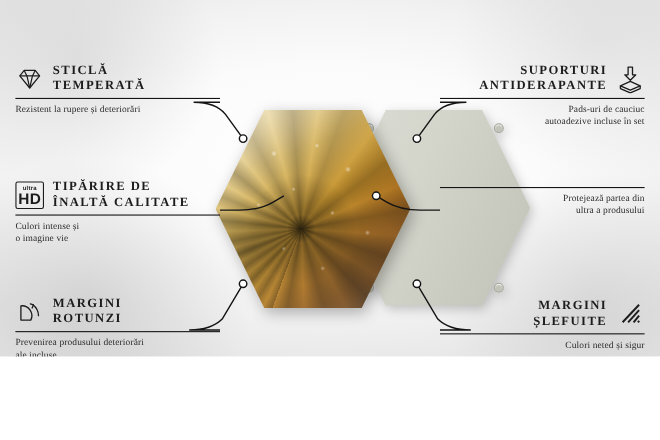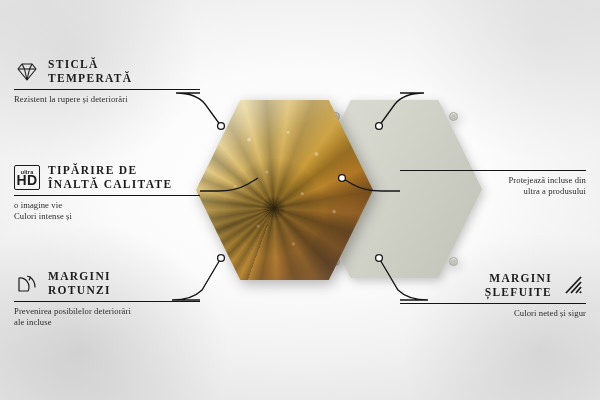--- a/index.html
+++ b/index.html
@@ -2,21 +2,21 @@
 <html><head>
 <meta charset="utf-8">
 <style>
   html,body{margin:0;padding:0;}
   body{
     width:600px;height:400px;overflow:hidden;
     font-family:"Liberation Serif", serif;
     background:#ffffff;
   }
   #stage{
-    position:relative;width:600px;height:400px;overflow:hidden;
+    position:relative;width:600px;height:324px;overflow:hidden;
     background:
       radial-gradient(ellipse 70% 60% at 50% 45%, #ffffff 0%, #fbfbfb 45%, #f2f2f2 72%, #e6e6e6 100%);
   }
   
   .vig{position:absolute;pointer-events:none;}
   .vig.tl{left:-60px;top:-70px;width:260px;height:250px;
     background:radial-gradient(ellipse at 50% 50%, rgba(190,190,190,.38) 0%, rgba(190,190,190,0) 70%);}
   .vig.bl{left:-70px;bottom:-80px;width:300px;height:260px;
     background:radial-gradient(ellipse at 50% 50%, rgba(175,175,175,.42) 0%, rgba(175,175,175,0) 70%);}
   .vig.br{right:-80px;bottom:-70px;width:280px;height:240px;
@@ -193,22 +193,22 @@
         <span class="u">ultra</span>
         <span class="h">HD</span>
       </span>
       <div class="title">
         <div>TIPĂRIRE DE</div>
         <div>ÎNALTĂ CALITATE</div>
       </div>
     </div>
     <div class="rule"></div>
     <div class="sub">
+      <div>Culori intense și</div>
       <div>o imagine vie</div>
-      <div>Culori intense și</div>
     </div>
   </div>
 
   <div class="feature left" style="left:14px;top:270px;">
     <div class="head">
       <span class="icon">
         <svg viewBox="0 0 26 26">
             <g fill="none" stroke="#1c1c1c" stroke-width="1.2" stroke-linecap="round" stroke-linejoin="round">
           <path d="M5 7 V20 H14 A9 9 0 0 0 5 7 Z"></path>
           <path d="M16 6 Q21 10 21 16"></path>
@@ -216,30 +216,52 @@
         </g>
           </svg>
       </span>
       <div class="title">
         <div>MARGINI</div>
         <div>ROTUNZI</div>
       </div>
     </div>
     <div class="rule"></div>
     <div class="sub">
-      <div>Prevenirea posibilelor deteriorări</div>
+      <div>Prevenirea produsului deteriorări</div>
       <div>ale incluse</div>
     </div>
   </div>
 
+  <div class="feature right" style="left:371px;top:58px;">
+    <div class="head">
+      <div class="title">
+        <div>SUPORTURI</div>
+        <div>ANTIDERAPANTE</div>
+      </div>
+      <span class="icon">
+        <svg viewBox="0 0 26 26">
+            <g fill="none" stroke="#1c1c1c" stroke-width="1.2" stroke-linejoin="round">
+          <path d="M11 2 H15 V9 H18 L13 14 L8 9 H11 Z"></path>
+          <path d="M13 15 L22 19 L13 23 L4 19 Z"></path>
+          <path d="M4 19 V21.5 L13 25.5 L22 21.5 V19"></path>
+        </g>
+          </svg>
+      </span>
+    </div>
+    <div class="rule"></div>
+    <div class="sub">
+      <div>Pads-uri de cauciuc</div>
+      <div>autoadezive incluse în set</div>
+    </div>
+  </div>
 
   <div class="feature right" style="left:371px;top:166px;">
     <div class="rule"></div>
     <div class="sub">
-      <div>Protejează incluse din</div>
+      <div>Protejează partea din</div>
       <div>ultra a produsului</div>
     </div>
   </div>
 
   <div class="feature right" style="left:371px;top:272px;">
     <div class="head">
       <div class="title">
         <div>MARGINI</div>
         <div>ȘLEFUITE</div>
       </div>

